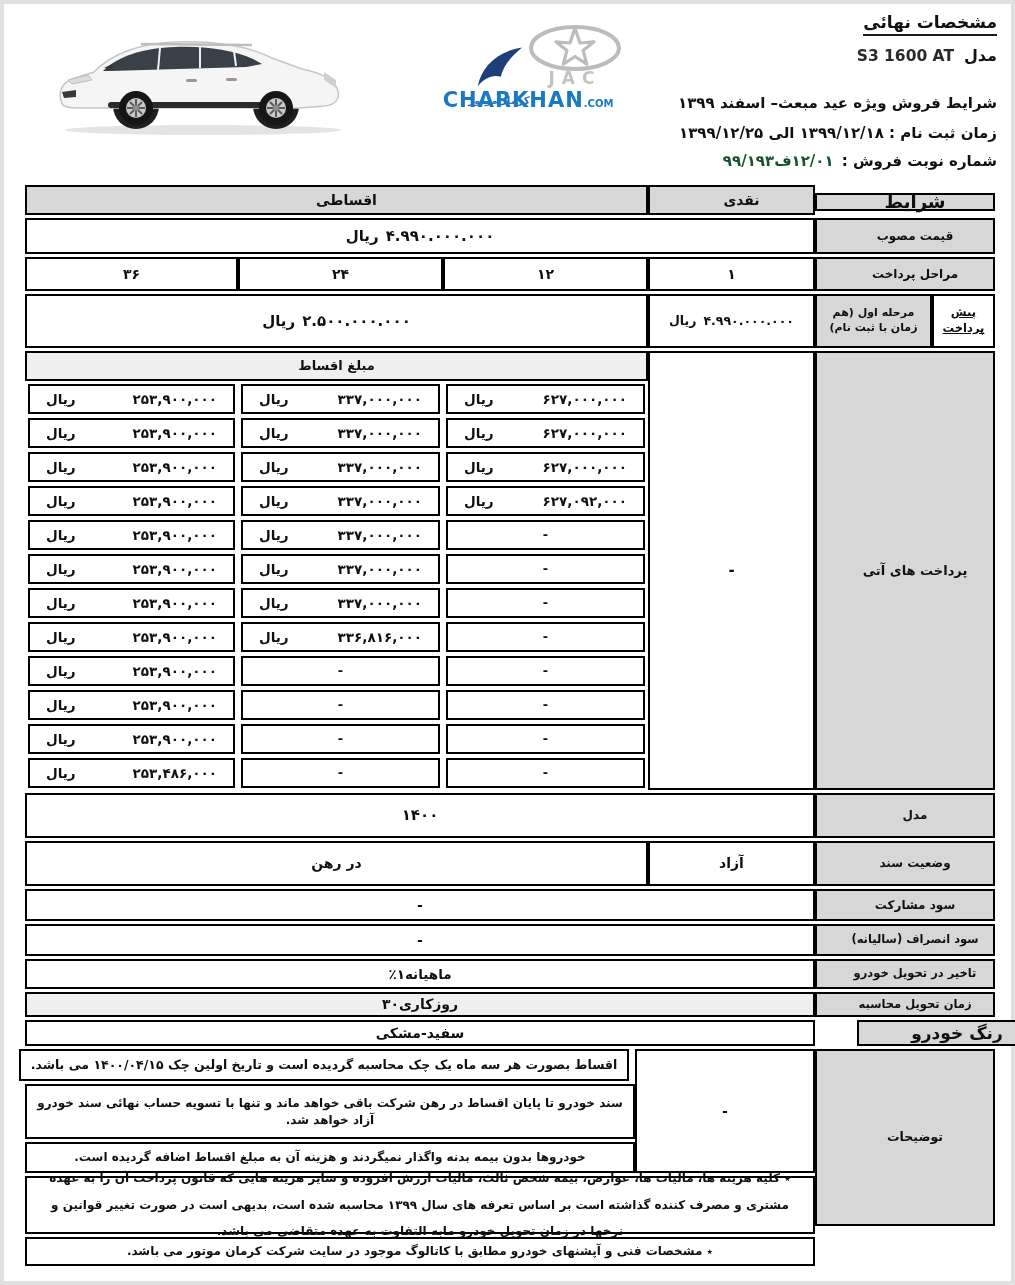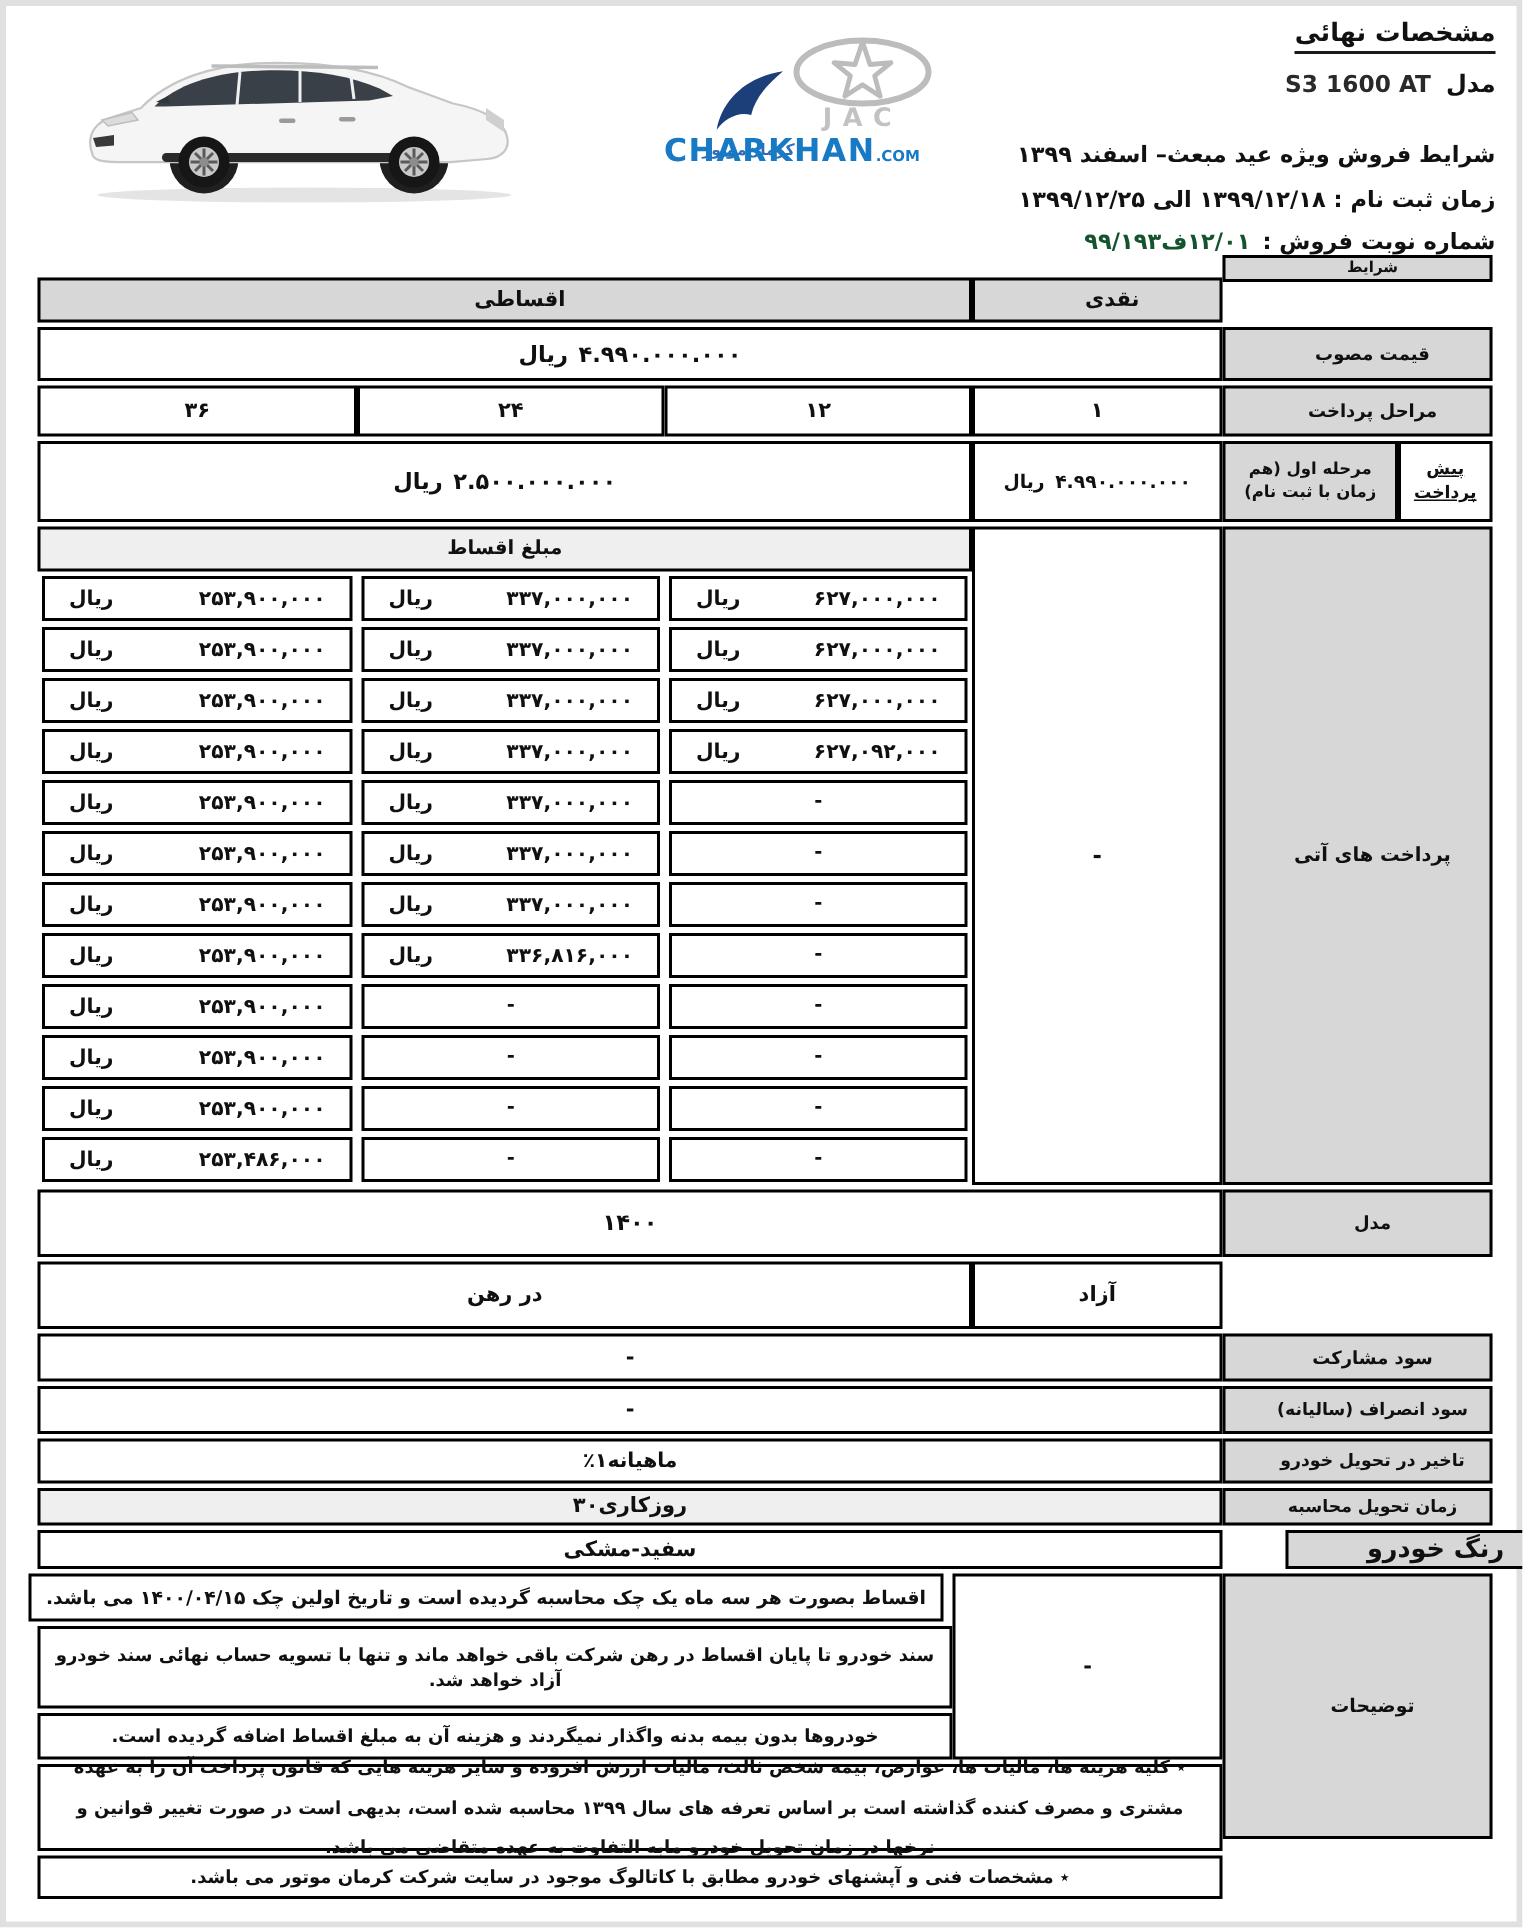--- a/index.html
+++ b/index.html
@@ -89,21 +89,21 @@
 
   <div class="hdr-line" style="top:94px;font-size:15px;">شرایط فروش ویژه عید مبعث– اسفند ۱۳۹۹</div>
   <div class="hdr-line" style="top:124px;font-size:15px;">زمان ثبت نام : ۱۳۹۹/۱۲/۱۸ الی ۱۳۹۹/۱۲/۲۵</div>
   <div class="hdr-line" style="top:152px;display:flex;gap:8px;align-items:baseline;">
     <span style="font-size:15px;">شماره نوبت فروش :</span>
     <span style="font-size:15px;color:#14532d;">۱۲/۰۱ف۹۹/۱۹۳</span>
   </div>
 
   <div class="cell gray" style="left:25px;top:185px;width:623px;height:30px;font-size:14px;">اقساطی</div>
   <div class="cell gray" style="left:648px;top:185px;width:167px;height:30px;font-size:14px;">نقدی</div>
-  <div class="cell gray" style="left:815px;top:170px;width:180px;height:18px;font-size:10px;">شرایط</div>
+  <div class="cell gray" style="left:815px;top:193px;width:180px;height:18px;font-size:18px;">شرایط</div>
 
   <div class="cell cmoney" style="left:25px;top:218px;width:790px;height:36px;font-size:15px;">
     <span class="num">۴.۹۹۰.۰۰۰.۰۰۰</span>
     <span class="unit">ریال</span>
   </div>
   <div class="cell gray" style="left:815px;top:218px;width:180px;height:36px;font-size:12px;">قیمت مصوب</div>
 
   <div class="cell" style="left:25px;top:257px;width:213px;height:34px;font-size:14px;">۳۶</div>
   <div class="cell" style="left:238px;top:257px;width:205px;height:34px;font-size:14px;">۲۴</div>
   <div class="cell" style="left:443px;top:257px;width:205px;height:34px;font-size:14px;">۱۲</div>
@@ -243,20 +243,21 @@
   <div class="cell money" style="left:28px;top:758px;width:207px;height:30px;">
       <span class="num">۲۵۳,۴۸۶,۰۰۰</span>
       <span class="unit">ریال</span>
     </div>
 
   <div class="cell" style="left:25px;top:793px;width:790px;height:45px;font-size:15px;">۱۴۰۰</div>
   <div class="cell gray" style="left:815px;top:793px;width:180px;height:45px;font-size:12px;">مدل</div>
 
   <div class="cell" style="left:25px;top:841px;width:623px;height:45px;font-size:14px;">در رهن</div>
   <div class="cell" style="left:648px;top:841px;width:167px;height:45px;font-size:14px;">آزاد</div>
+  <div class="cell gray" style="left:815px;top:841px;width:180px;height:45px;font-size:12px;">وضعیت سند</div>
 
   <div class="cell" style="left:25px;top:889px;width:790px;height:32px;font-size:14px;">-</div>
   <div class="cell gray" style="left:815px;top:889px;width:180px;height:32px;font-size:12px;">سود مشارکت</div>
 
   <div class="cell" style="left:25px;top:924px;width:790px;height:32px;font-size:14px;">-</div>
   <div class="cell gray" style="left:815px;top:924px;width:180px;height:32px;font-size:11.5px;">سود انصراف (سالیانه)</div>
 
   <div class="cell" style="left:25px;top:959px;width:790px;height:30px;font-size:13.5px;">
     <span dir="ltr">٪۱ماهیانه</span>
   </div>

